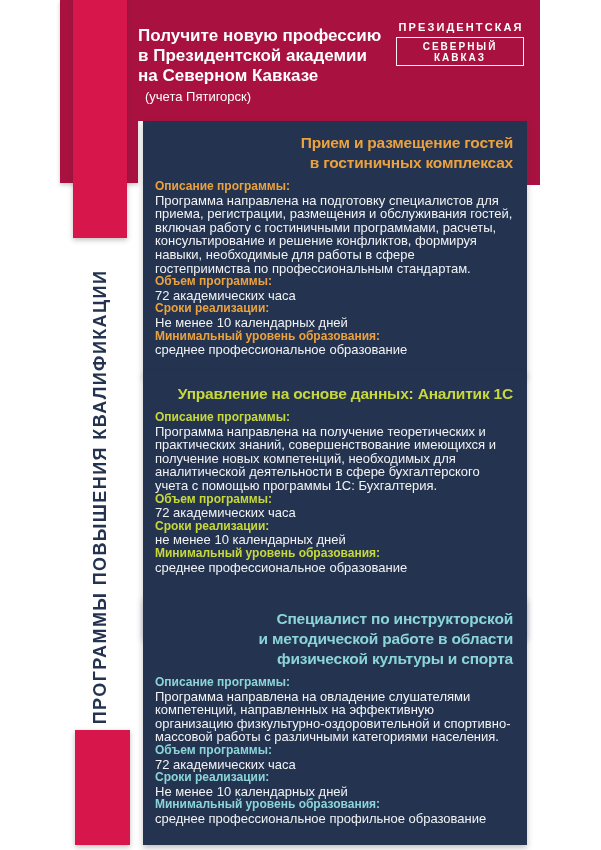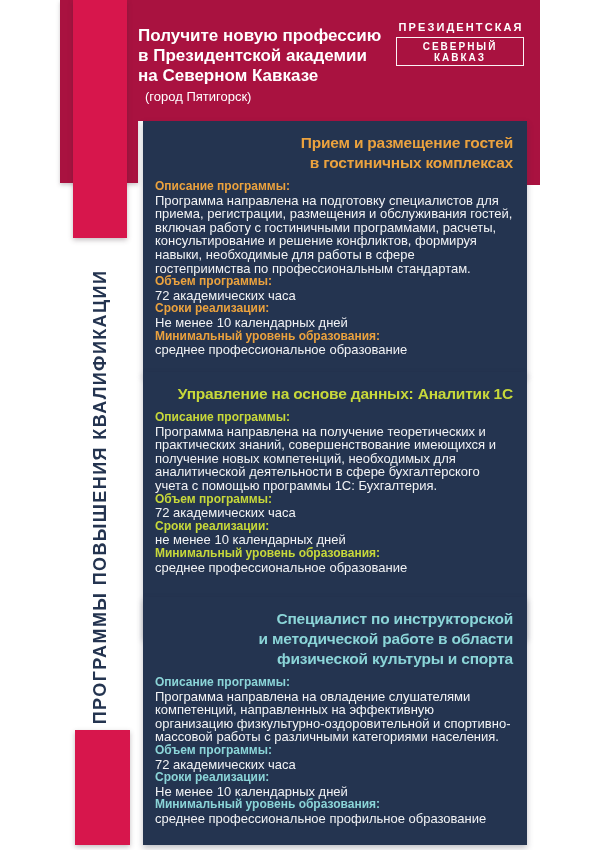--- a/index.html
+++ b/index.html
@@ -94,21 +94,21 @@
 <div class="ribbon-pink-top"></div>
 <div class="ribbon-pink-bottom"></div>
 
 <div class="vertical-label">ПРОГРАММЫ ПОВЫШЕНИЯ КВАЛИФИКАЦИИ</div>
 
 <div class="header-accent"></div>
 <div class="header">
   <div class="header-title">Получите новую профессию
 в Президентской академии
 на Северном Кавказе</div>
-  <div class="header-subtitle">(город Пятигорск)</div>
+  <div class="header-subtitle">(учета Пятигорск)</div>
   <div class="logo">
     <div class="logo-line1">ПРЕЗИДЕНТСКАЯ</div>
     <div class="logo-badge">СЕВЕРНЫЙ КАВКАЗ</div>
   </div>
 </div>
 
 <section class="card" id="card-1" style="--accent: #EBA23E;">
   <h2 class="card-title">Прием и размещение гостей
 в гостиничных комплексах</h2>
   <div class="sec">

